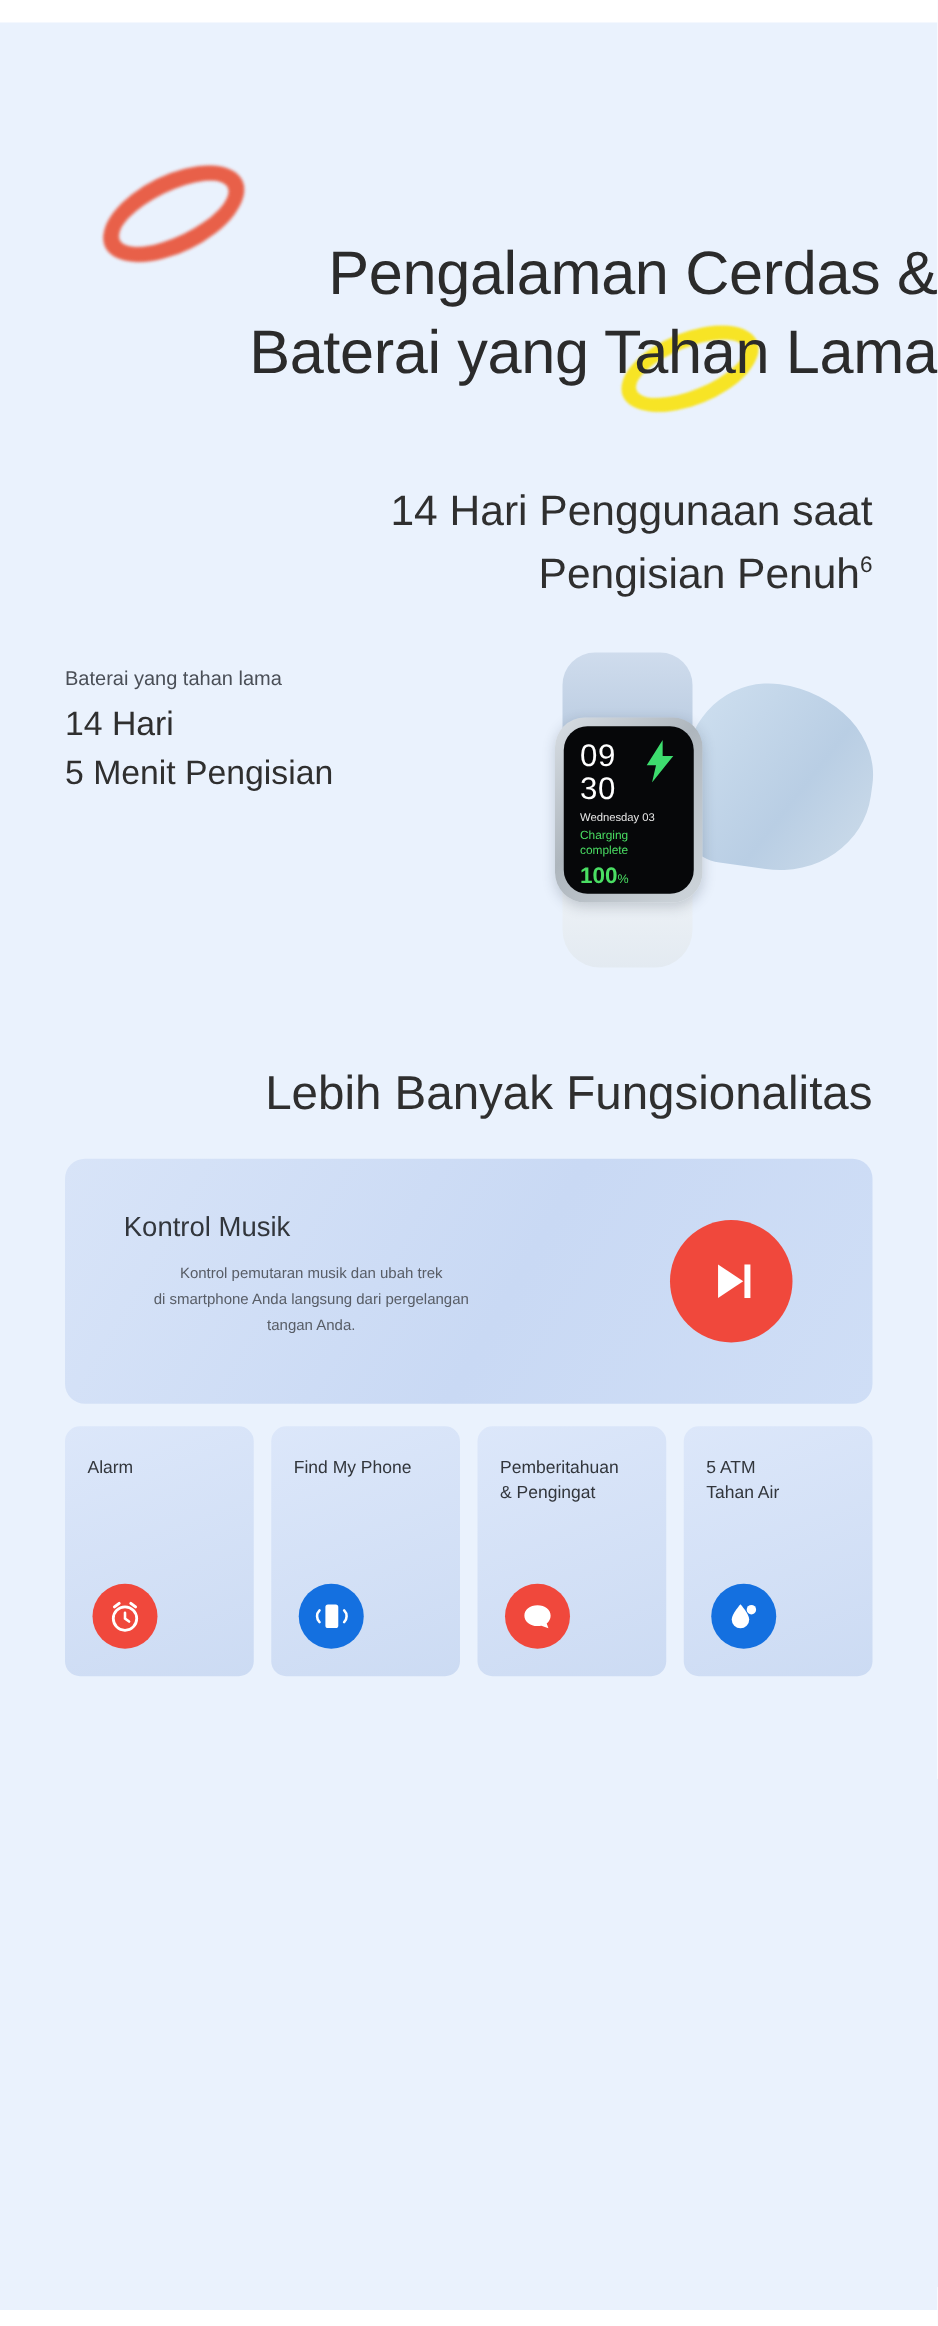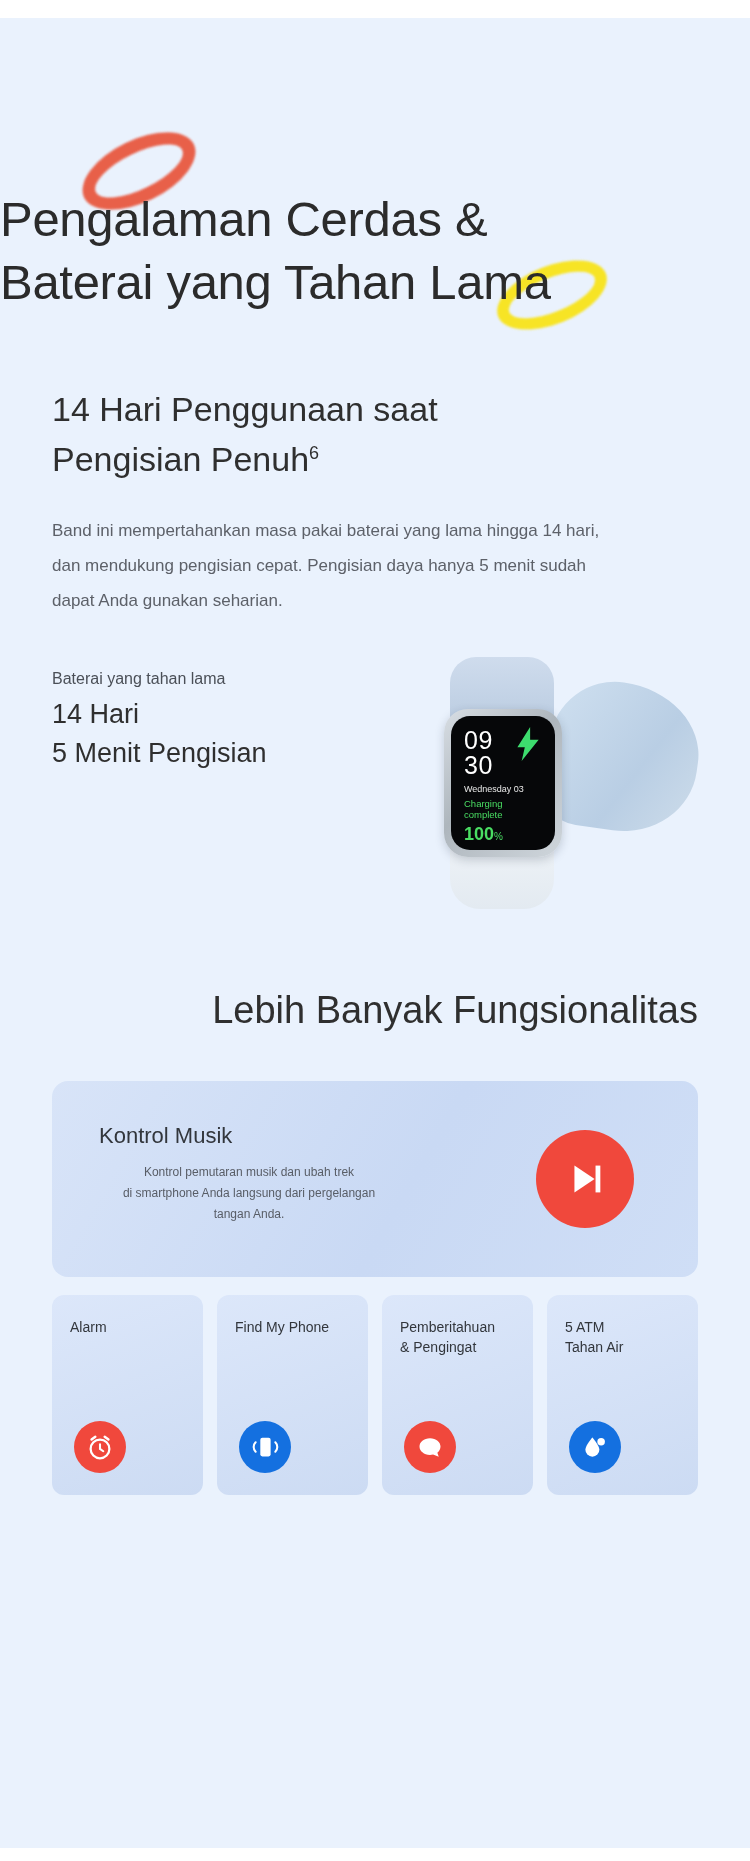--- a/index.html
+++ b/index.html
@@ -23,21 +23,21 @@
     width: 750px;
     height: 1830px;
     background: #eaf2fd;
     overflow: hidden;
   }
 
   
   .hero {
     position: relative;
     padding-top: 170px;
-    text-align: left;
+    text-align: right;
   }
   .hero-title {
     position: relative;
     z-index: 3;
     font-size: 49px;
     line-height: 1.28;
     font-weight: 400;
     color: #2b2b2b;
     letter-spacing: -0.3px;
   }
@@ -69,20 +69,21 @@
 
   
   .sec1 {
     padding: 72px 52px 0 52px;
   }
   .sec1-title {
     font-size: 34px;
     line-height: 1.45;
     font-weight: 400;
     color: #2f2f2f;
+    text-align: right;
   }
   .sec1-title sup {
     font-size: 18px;
     vertical-align: super;
   }
   .sec1-body {
     margin-top: 30px;
     font-size: 17px;
     line-height: 2.05;
     color: #5d6169;
@@ -206,21 +207,21 @@
   }
   .sec2-title {
     font-size: 38px;
     color: #2f2f2f;
     font-weight: 400;
     text-align: right;
   }
 
   .music-card {
     position: relative;
-    margin-top: 49px;
+    margin-top: 30px;
     height: 196px;
     border-radius: 16px;
     background: linear-gradient(120deg,#d8e4f8 0%, #c9d9f4 55%, #cfdef6 100%);
     padding: 42px 0 0 47px;
   }
   .music-title {
     font-size: 22px;
     color: #32363c;
     font-weight: 400;
   }
@@ -291,21 +292,20 @@
         <span>Pengalaman Cerdas &amp;</span>
         <span class="l2">Baterai yang Tahan Lama</span>
       </h1>
     </div>
 
     <div class="sec1">
       <h2 class="sec1-title">
         <span>14 Hari Penggunaan saat</span><br>
         <span>Pengisian Penuh</span><sup>6</sup>
       </h2>
-      <p class="sec1-body">Band ini mempertahankan masa pakai baterai yang lama hingga 14 hari, dan mendukung pengisian cepat. Pengisian daya hanya 5 menit sudah dapat Anda gunakan seharian.</p>
 
       <div class="battery">
         <div class="bat-text">
           <div class="bat-small">Baterai yang tahan lama</div>
           <div class="bat-big">14 Hari</div>
           <div class="bat-big">5 Menit Pengisian</div>
         </div>
 
         <div class="watch-wrap">
           <div class="strap-side"></div>

